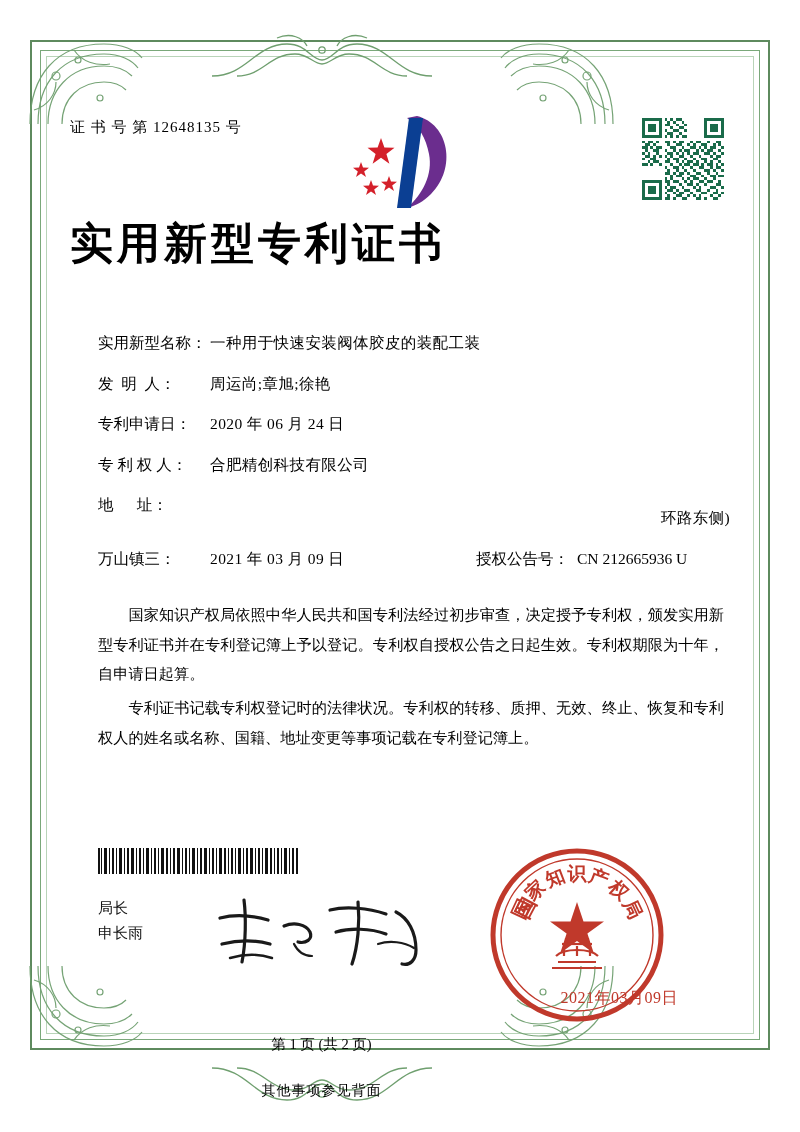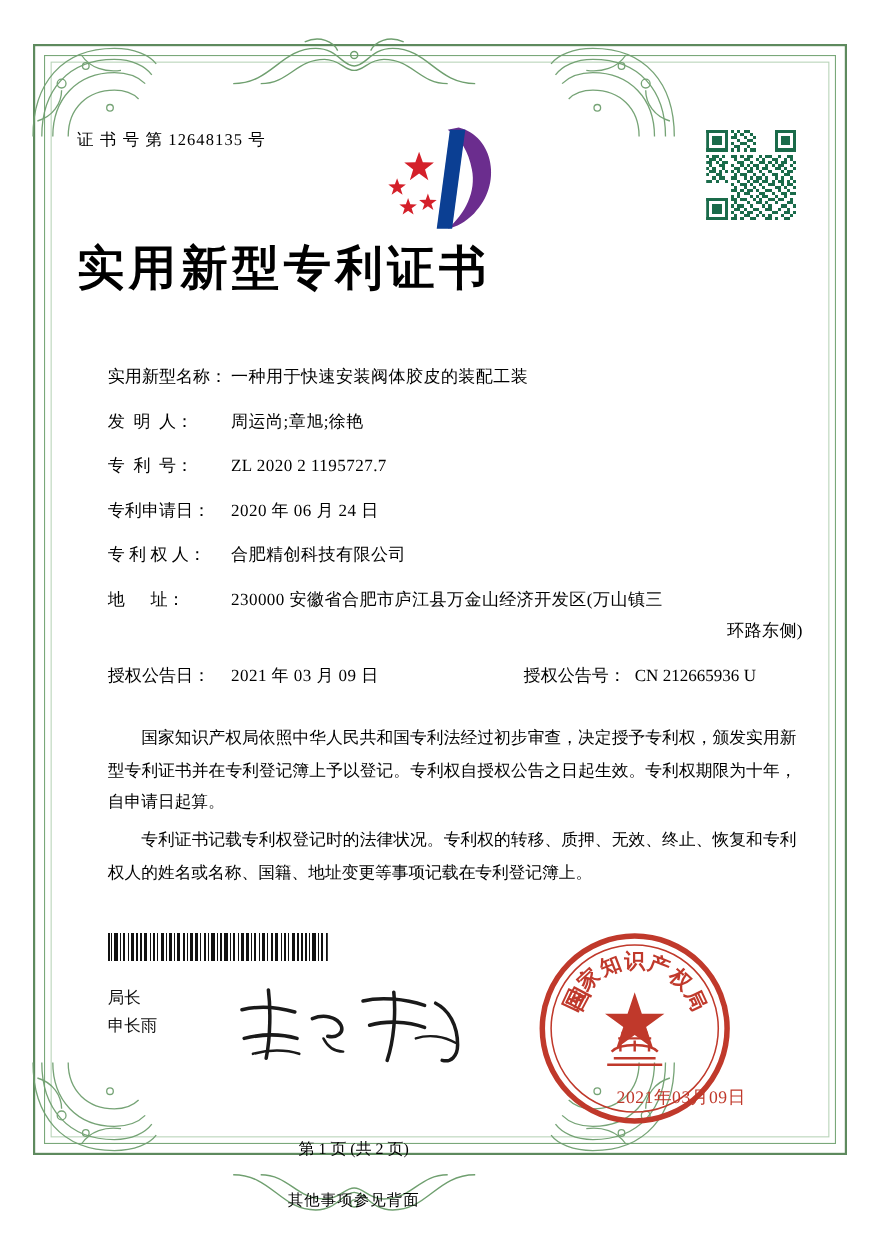--- a/index.html
+++ b/index.html
@@ -564,45 +564,40 @@
       <div class="field-row">
         <div class="field-label">实用新型名称：</div>
         <div class="field-value">一种用于快速安装阀体胶皮的装配工装</div>
       </div>
 
       <div class="field-row">
         <div class="field-label">发  明  人：</div>
         <div class="field-value">周运尚;章旭;徐艳</div>
       </div>
 
-      <div class="field-row">
-        <div class="field-label">专  利  号：</div>
-        <div class="field-value">ZL 2020 2 1195727.7</div>
-      </div>
 
       <div class="field-row">
         <div class="field-label">专利申请日：</div>
         <div class="field-value">2020 年 06 月 24 日</div>
       </div>
 
       <div class="field-row">
         <div class="field-label">专 利 权 人：</div>
         <div class="field-value">合肥精创科技有限公司</div>
       </div>
 
       <div class="field-row">
         <div class="field-label">地      址：</div>
         <div class="field-value">
-          <span>230000 安徽省合肥市庐江县万金山经济开发区(万山镇三</span>
           <span class="line2">环路东侧)</span>
         </div>
       </div>
 
       <div class="field-row two-col">
-        <div class="field-label">授权公告日：</div>
+        <div class="field-label">万山镇三：</div>
         <div class="field-value">2021 年 03 月 09 日</div>
         <div class="inline-label">授权公告号：</div>
         <div class="inline-value">CN 212665936 U</div>
       </div>
 
     </div>
 
     <div class="paragraphs">
       <p>国家知识产权局依照中华人民共和国专利法经过初步审查，决定授予专利权，颁发实用新型专利证书并在专利登记簿上予以登记。专利权自授权公告之日起生效。专利权期限为十年，自申请日起算。</p>
       <p>专利证书记载专利权登记时的法律状况。专利权的转移、质押、无效、终止、恢复和专利权人的姓名或名称、国籍、地址变更等事项记载在专利登记簿上。</p>

